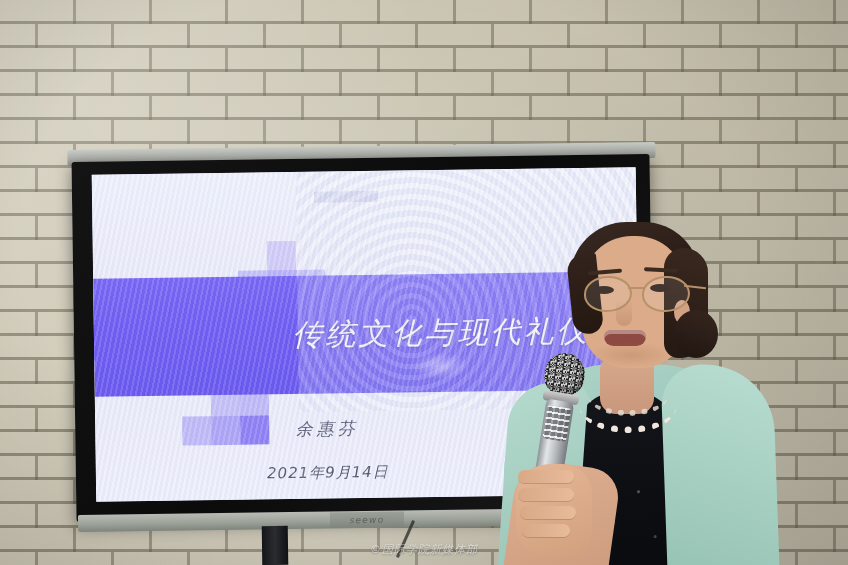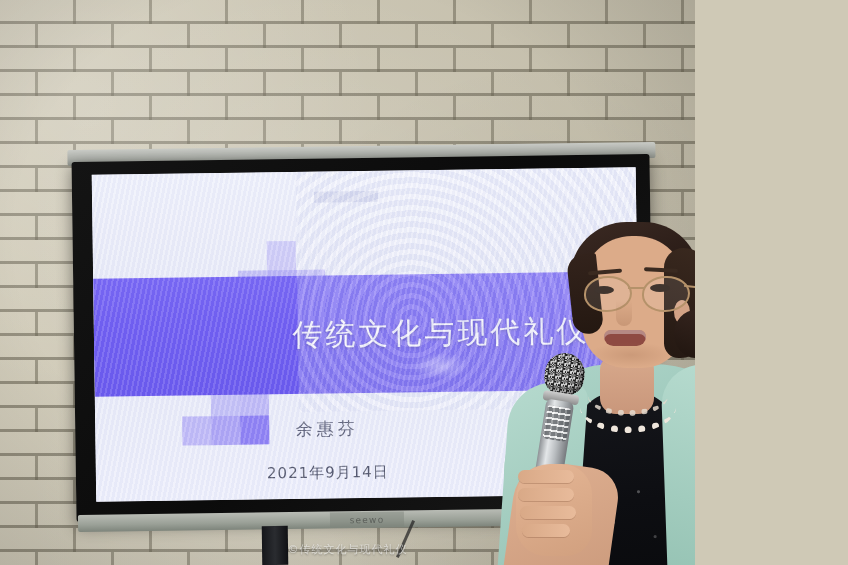--- a/index.html
+++ b/index.html
@@ -1,21 +1,21 @@
 <!DOCTYPE html>
 <html><head>
 <meta charset="utf-8">
 <style>
   html,body{margin:0;padding:0;}
   body{
     width:848px;height:565px;overflow:hidden;position:relative;
     font-family:"DejaVu Sans","Liberation Sans",sans-serif;
     background:#cfc9b6;
   }
-  #stage{position:absolute;inset:0;width:695px;height:565px;overflow:hidden;}
+  #stage{position:absolute;inset:0;width:848px;height:565px;overflow:hidden;font-style:italic;}
 
   
   .wall{
     position:absolute;inset:0;
     background-color:#cdc7b3;
     background-image:
       
       repeating-linear-gradient(to bottom,
         rgba(120,114,96,0.0) 0px, rgba(120,114,96,0.0) 21px,
         rgba(95,90,74,0.55) 21px, rgba(95,90,74,0.55) 24px),
@@ -460,15 +460,15 @@
     </div>
 
     <div class="hand"></div>
     <div class="finger f1"></div>
     <div class="finger f2"></div>
     <div class="finger f3"></div>
     <div class="finger f4"></div>
   </div>
 
   <div class="wm-slash"></div>
-  <div class="watermark">©传统文化与现代礼仪</div>
+  <div class="watermark">©国际学院新媒体部</div>
 
 </div>
 
 </body></html>

